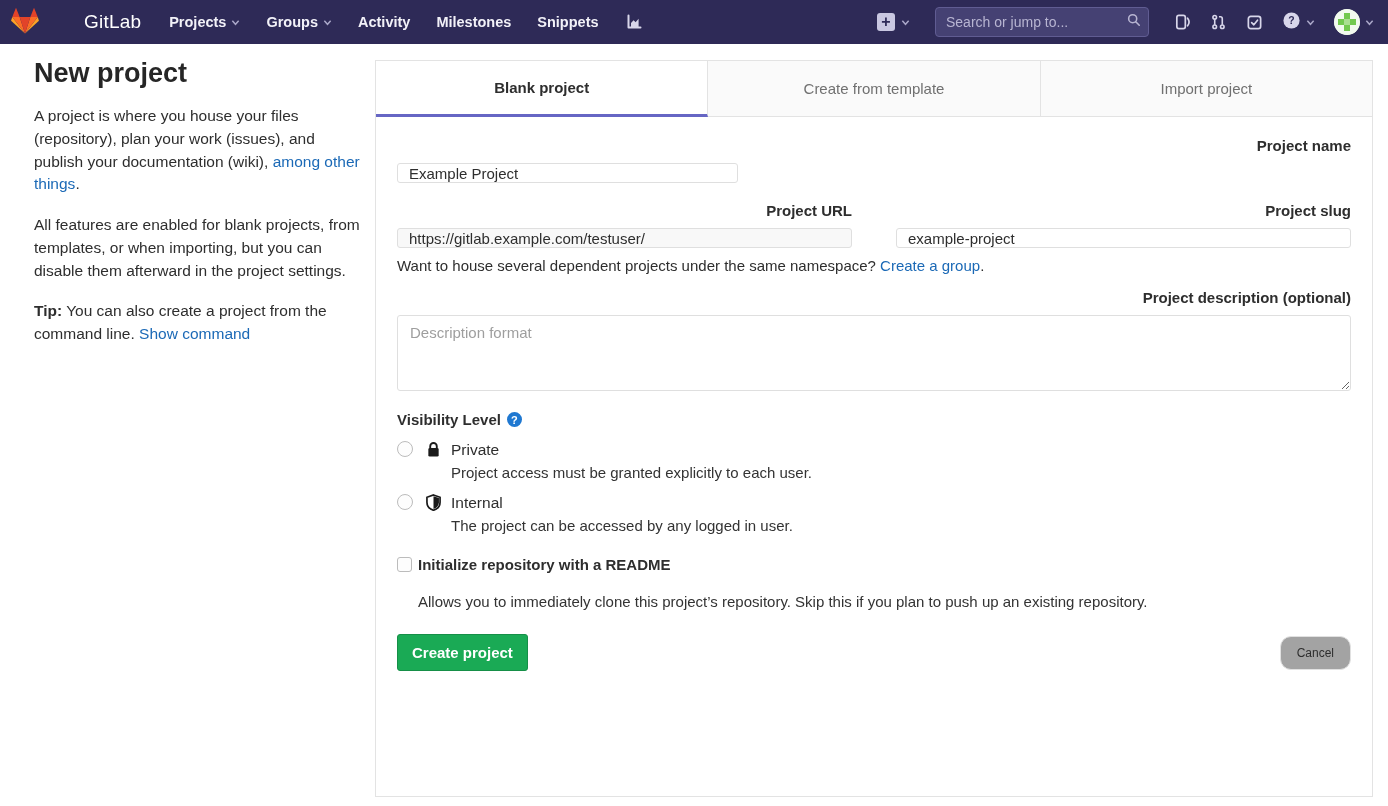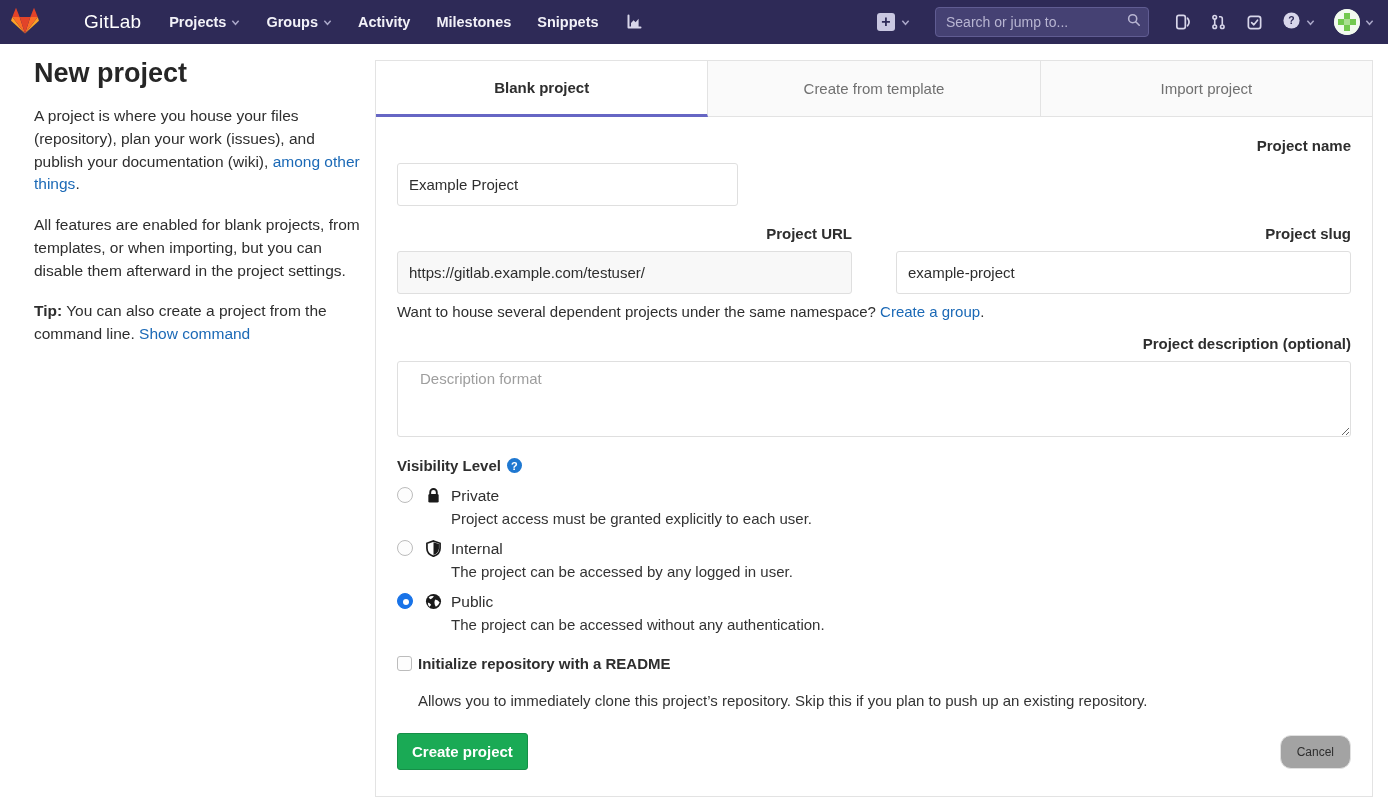--- a/index.html
+++ b/index.html
@@ -65,35 +65,35 @@
   }
   .tab:last-child { border-right:none; }
   .tab.active {
     background:#fff; color:#2e2e2e; font-weight:700;
     border-bottom:3px solid #6666c4;
   }
 
   .panel-body { padding:20px 21px 18px 21px; }
   .fld-label { display:block; font-size:15px; font-weight:700; color:#2e2e2e; margin-bottom:9px;text-align:right; }
   .text-input {
-    height:43px; border:1px solid #dfdfdf; border-radius:3px; background:#fff;
+    height:20px; border:1px solid #dfdfdf; border-radius:3px; background:#fff;
     font-size:15px; color:#2e2e2e; padding:0 11px; font-family:"Liberation Sans",sans-serif;
     outline:none; display:block;
   }
   .name-input { width:341px; }
   .form-row { display:flex; gap:44px; margin-top:19px; }
   .form-col { flex:1; }
   .url-input { width:100%; background:#f8f8f8; }
   .slug-input { width:100%; }
   .hint { font-size:15px; margin-top:9px; color:#2e2e2e; }
 
   .desc-label { margin-top:15px; }
   textarea.desc-area {
     width:100%; height:76px; border:1px solid #dfdfdf; border-radius:3px;
-    font-size:15px; color:#3b82f6; padding:8px 22px; resize:both; outline:none;
+    font-size:15px; color:#3b82f6; padding:8px 12px; resize:both; outline:none;
     font-family:"Liberation Sans",sans-serif;
   }
   textarea.desc-area::placeholder { color:#9e9e9e; }
 
   .vis-label { margin-top:16px; margin-bottom:4px; display:flex; align-items:center; gap:6px; }
   .help-badge {
     width:15px; height:15px; border-radius:50%; background:#1f78d1; color:#fff;
     font-size:11px; font-weight:700; display:inline-flex; align-items:center; justify-content:center;
     cursor:pointer;
   }
@@ -315,35 +315,20 @@
             <svg width="15" height="17" viewBox="0 0 16 18">
               <path d="M8 1 L15 3.4 V8.6 C15 13 12.2 15.8 8 17.3 C3.8 15.8 1 13 1 8.6 V3.4 Z" fill="none" stroke="#1a1a1a" stroke-width="1.8"></path>
               <path d="M8 2.2 L13.8 4.2 V8.6 C13.8 12.2 11.5 14.6 8 16 Z" fill="#1a1a1a"></path>
             </svg>
           </span>
           <span class="vis-name">Internal</span>
         </div>
         <div class="vis-desc">The project can be accessed by any logged in user.</div>
       </div>
 
-      <div class="vis-option">
-        <div class="vis-head">
-          <span class="radio checked"></span>
-          <span class="vis-icon">
-            <svg width="17" height="17" viewBox="0 0 18 18">
-              <circle cx="9" cy="9" r="8" fill="#1a1a1a"></circle>
-              <path d="M4 4.5 Q6.5 2.5 9.5 3.5 Q8 5.5 6 6.5 Q4.5 6 4 4.5 Z" fill="#fff"></path>
-              <path d="M11 7 Q14 7.5 15.5 10 Q14 13.5 11.5 14.5 Q10 12 10 10 Q10 8 11 7 Z" fill="#fff"></path>
-              <path d="M3 10 Q5 10.5 6.5 12.5 Q5.5 14 4.5 14.5 Q3 12.5 3 10 Z" fill="#fff"></path>
-            </svg>
-          </span>
-          <span class="vis-name">Public</span>
-        </div>
-        <div class="vis-desc">The project can be accessed without any authentication.</div>
-      </div>
 
       <div class="readme-row">
         <div class="readme-head">
           <span class="checkbox"></span>
           <span class="readme-title">Initialize repository with a README</span>
         </div>
         <div class="readme-desc">Allows you to immediately clone this project’s repository. Skip this if you plan to push up an existing repository.</div>
       </div>
 
       <div class="btn-row">

